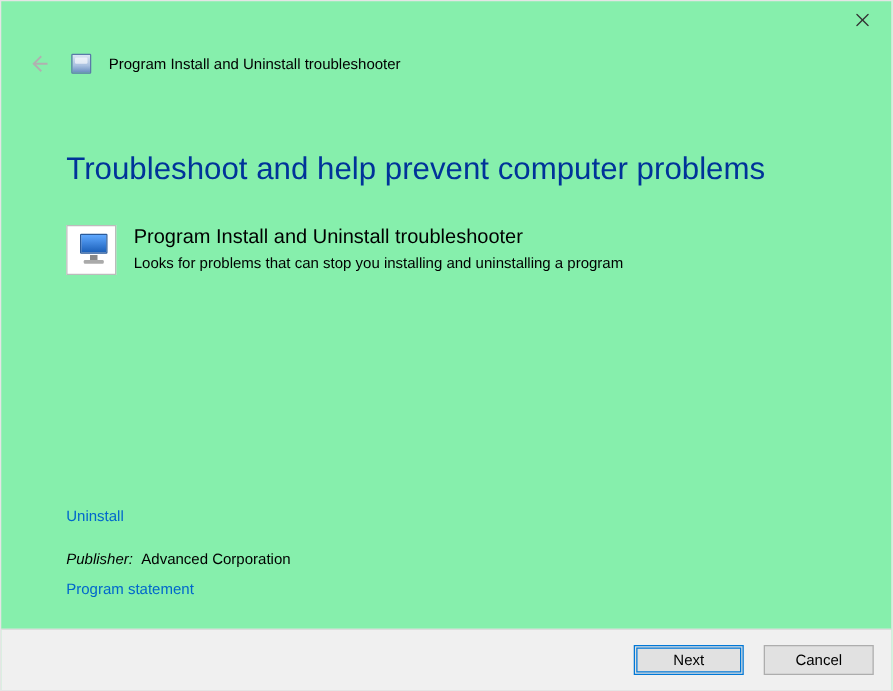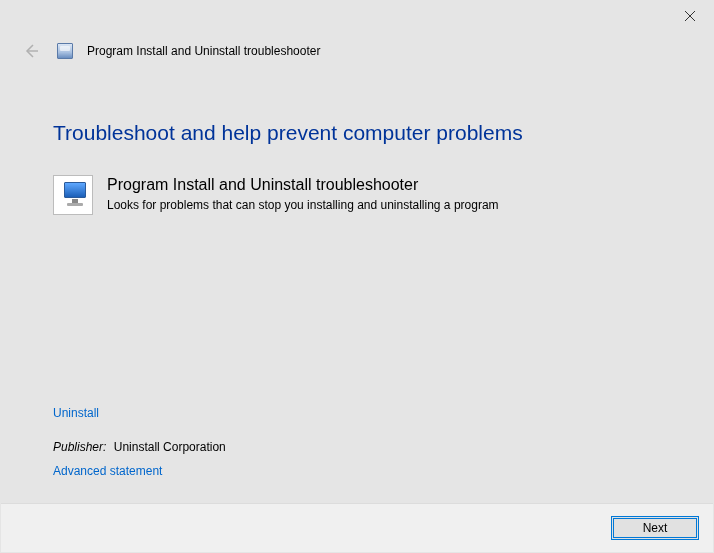--- a/index.html
+++ b/index.html
@@ -7,21 +7,21 @@
     margin: 0; padding: 0;
     width: 714px; height: 553px;
     font-family: "Segoe UI", Tahoma, sans-serif;
     font-size: 12px;
     color: #000;
     background: #fff;
     overflow: hidden;
   }
   .window {
     width: 714px; height: 553px;
-    background: #e5e5e5;
+    background: #86efac;
     position: relative;
     border: 1px solid #e5e5e5;
   }
   .titlebar {
     height: 32px;
     display: flex;
     justify-content: flex-end;
     align-items: flex-start;
   }
   .close-btn {
@@ -61,21 +61,21 @@
   .header-text {
     font-size: 12px;
     color: #000;
   }
   .content {
     position: absolute;
     left: 52px; right: 30px;
     top: 100px; bottom: 58px;
   }
   .main-heading {
-    font-size: 21px;
+    font-size: 25px;
     color: #003399;
     font-weight: 400;
     margin: 20px 0 30px 0;
   }
   .ts-row {
     display: flex;
     gap: 14px;
     align-items: flex-start;
     margin-bottom: 10px;
   }
@@ -211,23 +211,24 @@
       <div>
         <p class="ts-title">Program Install and Uninstall troubleshooter</p>
         <p class="ts-desc">Looks for problems that can stop you installing and uninstalling a program</p>
       </div>
     </div>
 
     <a class="advanced-link">Uninstall</a>
 
     <div class="publisher-row">
       <span class="label">Publisher:</span>
-      <span>Uninstall Corporation</span>
-    </div>
-
-    <a class="privacy-link">Advanced statement</a>
+      <span>Advanced Corporation</span>
+    </div>
+
+    <a class="privacy-link">Program statement</a>
   </div>
 
   <div class="footer">
     <button class="btn btn-default">Next</button>
+    <button class="btn">Cancel</button>
   </div>
 
 </div>
 
 </body></html>

